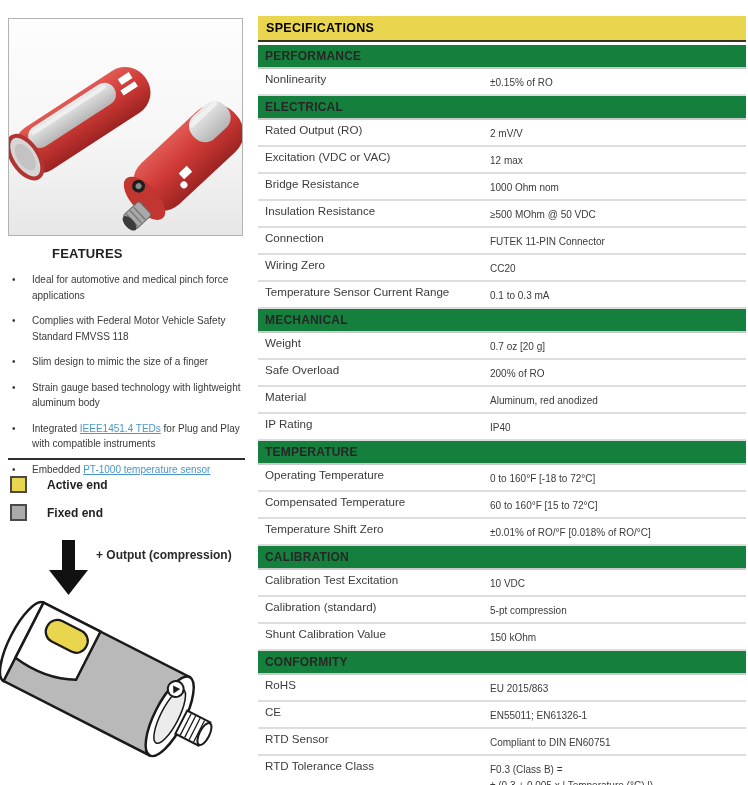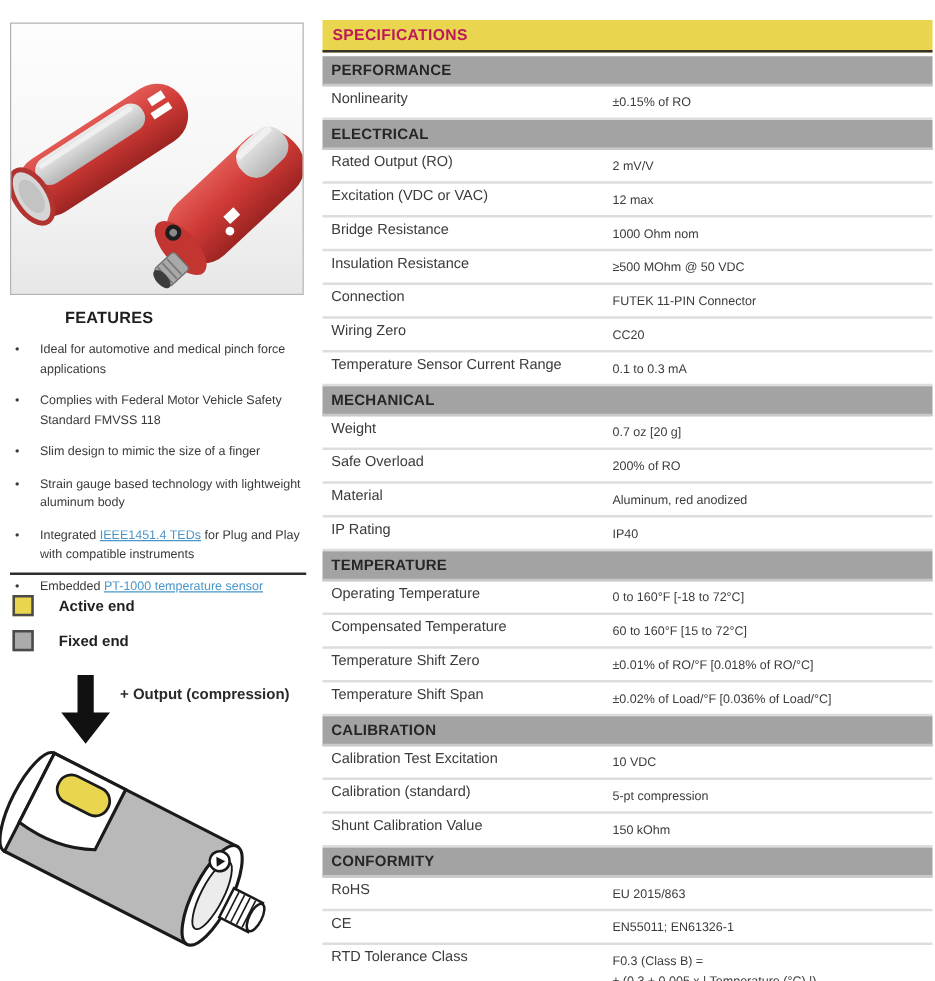--- a/index.html
+++ b/index.html
@@ -25,25 +25,25 @@
   .legend{position:absolute;left:10px;top:476px;}
   .legend-row{display:flex;align-items:center;margin-bottom:11px;}
   .legend-swatch{width:17px;height:17px;border:2px solid #4a4a4a;box-sizing:border-box;}
   .legend-label{margin-left:20px;font-size:12px;font-weight:bold;color:#1f1f1f;}
   .diagram{position:absolute;left:0;top:534px;width:248px;height:250px;}
   .diagram-label{position:absolute;left:96px;top:548px;font-size:12px;font-weight:bold;color:#2a2a2a;}
   
   .spec-table{position:absolute;left:258px;top:16px;width:488px;}
   .tbl-title{
     background:#e9d54e;border-bottom:2px solid #35332a;margin-bottom:3px;
-    font-size:12.5px;font-weight:bold;color:#be185d;letter-spacing:.3px;
+    font-size:12.5px;font-weight:bold;color:#000000;letter-spacing:.3px;
     padding:5px 0 5px 8px;line-height:14px;
   }
   .sec-header{
-    background:#a3a3a3;border-bottom:2px solid #c9c9c9;
+    background:#15803d;border-bottom:2px solid #c9c9c9;
     font-size:12px;font-weight:bold;color:#262626;letter-spacing:.2px;
     padding:4px 0 4px 7px;line-height:14px;
   }
   .row{display:flex;min-height:22px;border-bottom:2px solid #dddddd;}
   .lbl{width:232px;box-sizing:border-box;padding:3px 4px 3px 7px;font-size:11.6px;color:#3b3b3b;line-height:14px;}
   .val{flex:1;padding:6px 4px 3px 0;font-size:10px;color:#3b3b3b;line-height:16px;white-space:pre-line;}
 </style>
 </head>
 <body>
 
@@ -205,24 +205,20 @@
         <div class="val">0 to 160°F [-18 to 72°C]</div>
       </div>
       <div class="row">
         <div class="lbl">Compensated Temperature</div>
         <div class="val">60 to 160°F [15 to 72°C]</div>
       </div>
       <div class="row">
         <div class="lbl">Temperature Shift Zero</div>
         <div class="val">±0.01% of RO/°F [0.018% of RO/°C]</div>
       </div>
-      <div class="row">
-        <div class="lbl">Temperature Shift Span</div>
-        <div class="val">±0.02% of Load/°F [0.036% of Load/°C]</div>
-      </div>
       <div class="sec-header">CALIBRATION</div>
       <div class="row">
         <div class="lbl">Calibration Test Excitation</div>
         <div class="val">10 VDC</div>
       </div>
       <div class="row">
         <div class="lbl">Calibration (standard)</div>
         <div class="val">5-pt compression</div>
       </div>
       <div class="row">
@@ -230,20 +226,24 @@
         <div class="val">150 kOhm</div>
       </div>
       <div class="sec-header">CONFORMITY</div>
       <div class="row">
         <div class="lbl">RoHS</div>
         <div class="val">EU 2015/863</div>
       </div>
       <div class="row">
         <div class="lbl">CE</div>
         <div class="val">EN55011; EN61326-1</div>
+      </div>
+      <div class="row">
+        <div class="lbl">RTD Sensor</div>
+        <div class="val">Compliant to DIN EN60751</div>
       </div>
       <div class="row">
         <div class="lbl">RTD Tolerance Class</div>
         <div class="val">F0.3 (Class B) =
 ± (0.3 + 0.005 x  | Temperature (°C) |)</div>
       </div>
     </div>
 </div>
 
 </body></html>

